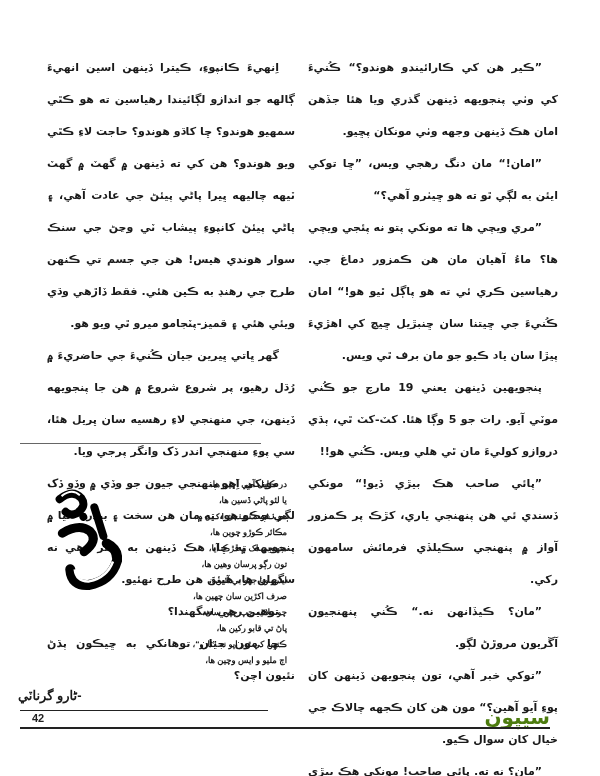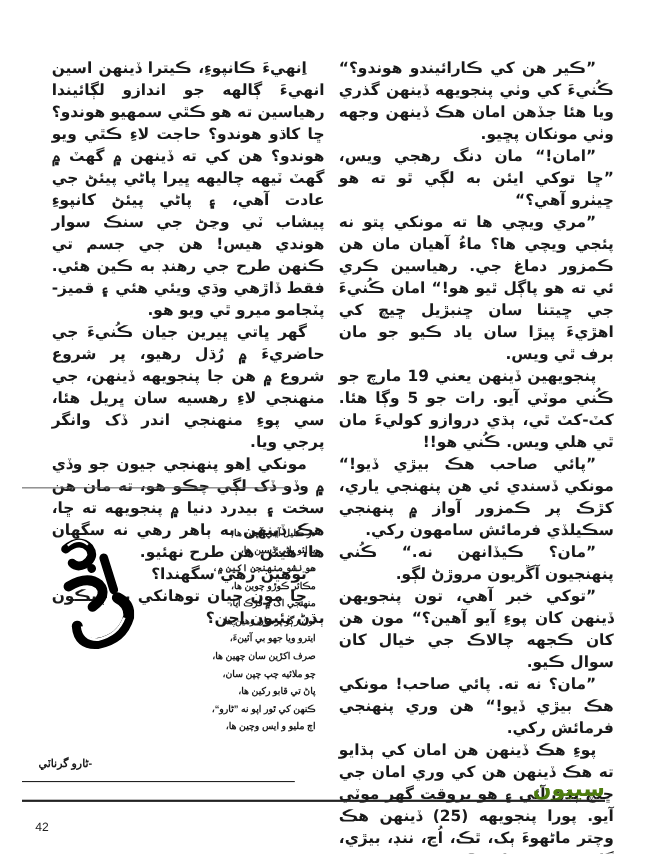--- a/index.html
+++ b/index.html
@@ -12,22 +12,22 @@
       height: 776px;
       position: relative;
       overflow: hidden;
       font-family: "DejaVu Sans", sans-serif;
       color: #1a1a1a;
     }
     .column {
       position: absolute;
       direction: rtl;
       text-align: justify;
-      font-size: 14px;
-      line-height: 20px;
+      font-size: 11px;
+      line-height: 32px;
       font-weight: bold;
     }
     .col-right {
       left: 308px;
       top: 52px;
       width: 250px;
     }
     .col-left {
       left: 47px;
       top: 52px;
@@ -66,23 +66,23 @@
       width: 135px;
       direction: rtl;
       font-size: 8.5px;
       line-height: 16px;
       font-weight: bold;
       font-family: "Liberation Sans", sans-serif;
     }
     .poem-line { display: block; white-space: nowrap; }
     .poem-author {
       position: absolute;
-      left: 35px;
+      left: 18px;
       top: 688px;
-      font-size: 10px;
+      font-size: 13px;
       font-weight: bold;
       direction: rtl;
       font-family: "Liberation Sans", sans-serif;
     }
     .footer-line-top {
       position: absolute;
       left: 20px;
       top: 710px;
       width: 248px;
       height: 1px;
@@ -92,24 +92,24 @@
       position: absolute;
       left: 20px;
       top: 727px;
       width: 530px;
       height: 1.5px;
       background: #222;
     }
     .page-number {
       position: absolute;
       left: 32px;
-      top: 746px;
+      top: 712px;
       font-family: "Liberation Sans", sans-serif;
       font-size: 11px;
-      font-weight: normal;
+      font-weight: bold;
       color: #222;
     }
     .masthead {
       position: absolute;
       left: 460px;
       top: 705px;
       width: 90px;
       text-align: right;
       direction: rtl;
       font-size: 20px;

